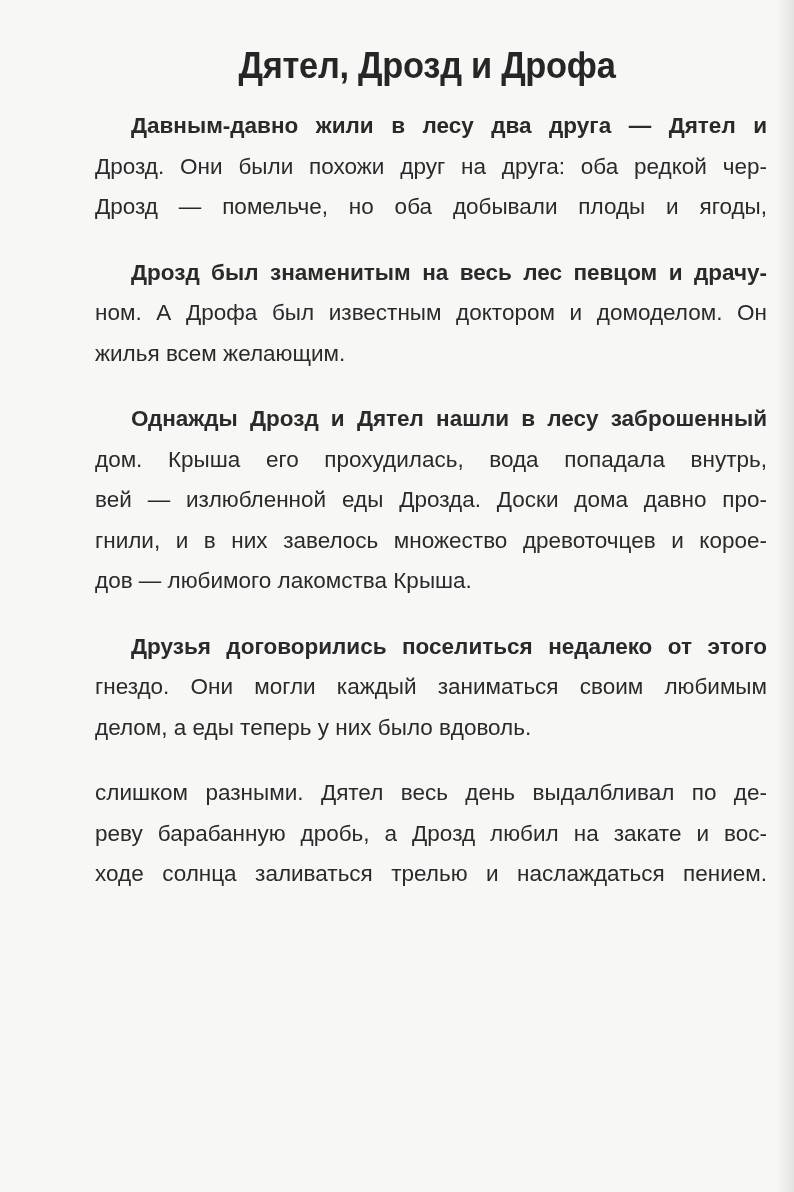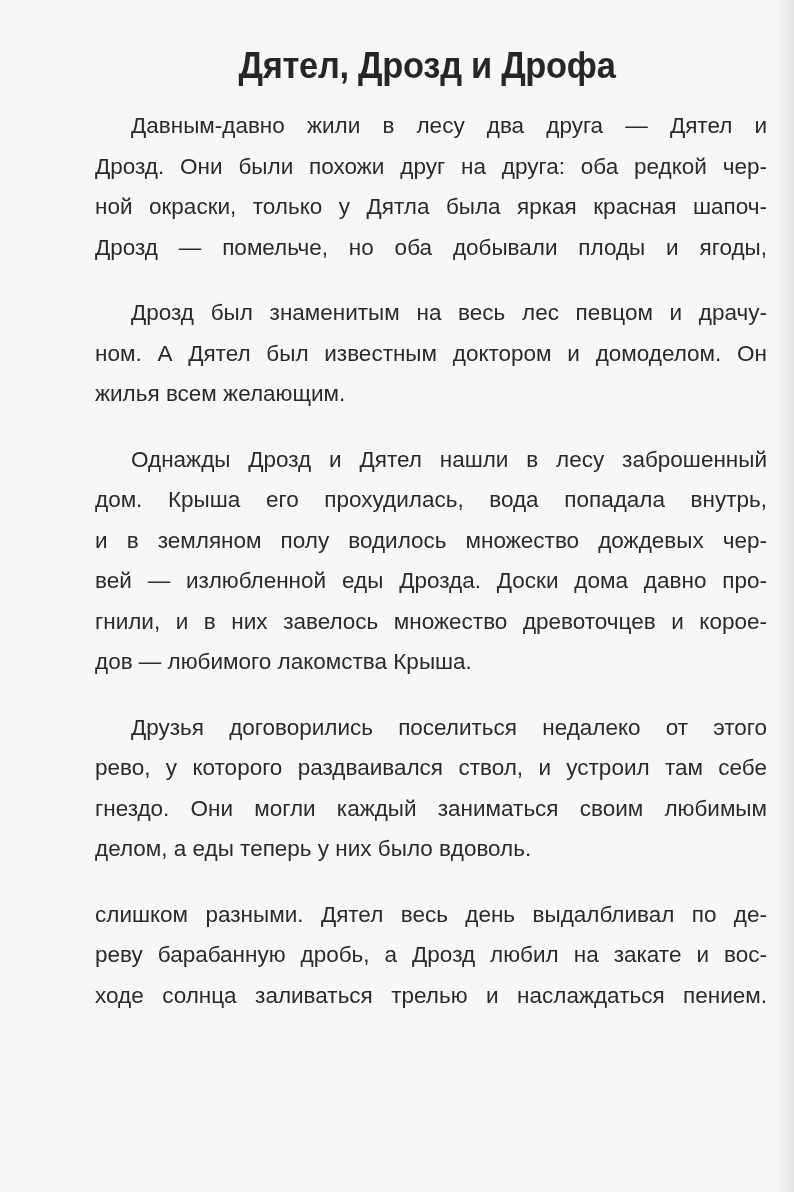--- a/index.html
+++ b/index.html
@@ -23,57 +23,54 @@
   }
   .body-text {
     position: absolute; left: 95px; top: 106px; width: 672px;
     font-size: 22.5px; line-height: 40.5px;
   }
   .para { margin: 0 0 25px 0; }
   .line {
     display: block; white-space: nowrap; height: 40.5px;
     text-align: justify; text-align-last: justify;
   }
-  .line.first { padding-left: 36px; }
+  .line.first { padding-left: 36px; font-weight: bold; }
   .line.last { text-align-last: left; }
   .page-number {
     position: absolute; left: 93px; top: 1174px;
     font-size: 24px; color: #15803d; margin-top: 20px;
   }
 </style>
 </head>
 <body>
 
 <div class="page-shade"></div>
 
 <h1 class="title">Дятел, Дрозд и Дрофа</h1>
 
 <div class="body-text">
   <div class="para">
     <span class="line first">Давным-давно жили в лесу два друга — Дятел и</span>
     <span class="line">Дрозд. Они были похожи друг на друга: оба редкой чер-</span>
-    <span class="line">ной окраски, только у Дятла была яркая красная шапоч-</span>
     <span class="line">Дрозд — помельче, но оба добывали плоды и ягоды,</span>
   </div>
   <div class="para">
     <span class="line first">Дрозд был знаменитым на весь лес певцом и драчу-</span>
-    <span class="line">ном. А Дятел был известным доктором и домоделом. Он</span>
+    <span class="line">ном. А Дрофа был известным доктором и домоделом. Он</span>
     <span class="line last">жилья всем желающим.</span>
   </div>
   <div class="para">
     <span class="line first">Однажды Дрозд и Дятел нашли в лесу заброшенный</span>
     <span class="line">дом. Крыша его прохудилась, вода попадала внутрь,</span>
-    <span class="line">и в земляном полу водилось множество дождевых чер-</span>
     <span class="line">вей — излюбленной еды Дрозда. Доски дома давно про-</span>
     <span class="line">гнили, и в них завелось множество древоточцев и короe-</span>
     <span class="line last">дов — любимого лакомства Крыша.</span>
   </div>
   <div class="para">
     <span class="line first">Друзья договорились поселиться недалеко от этого</span>
-    <span class="line">рево, у которого раздваивался ствол, и устроил там себе</span>
     <span class="line">гнездо. Они могли каждый заниматься своим любимым</span>
     <span class="line last">делом, а еды теперь у них было вдоволь.</span>
   </div>
   <div class="para">
     <span class="line">слишком разными.  Дятел весь день выдалбливал по де-</span>
     <span class="line">реву барабанную дробь, а Дрозд любил на закате и вос-</span>
     <span class="line">ходе солнца заливаться трелью и наслаждаться пением.</span>
   </div>
 </div>
 

